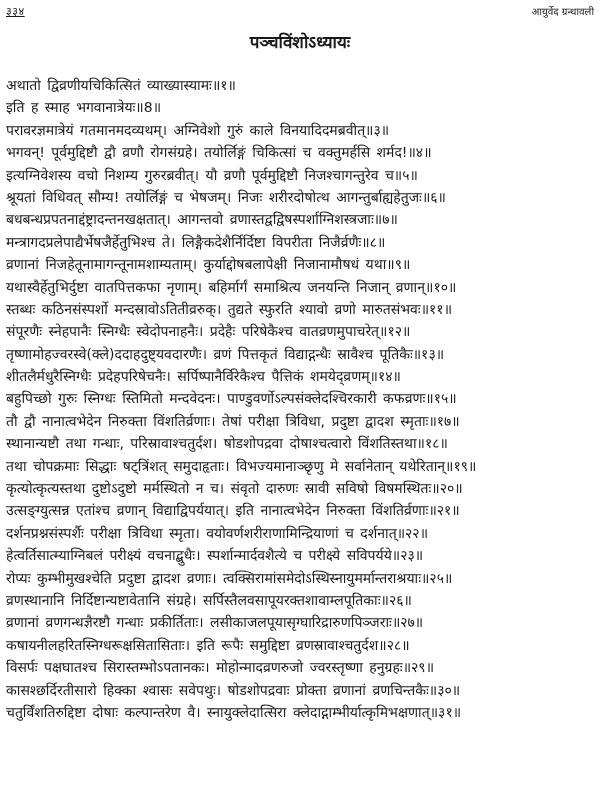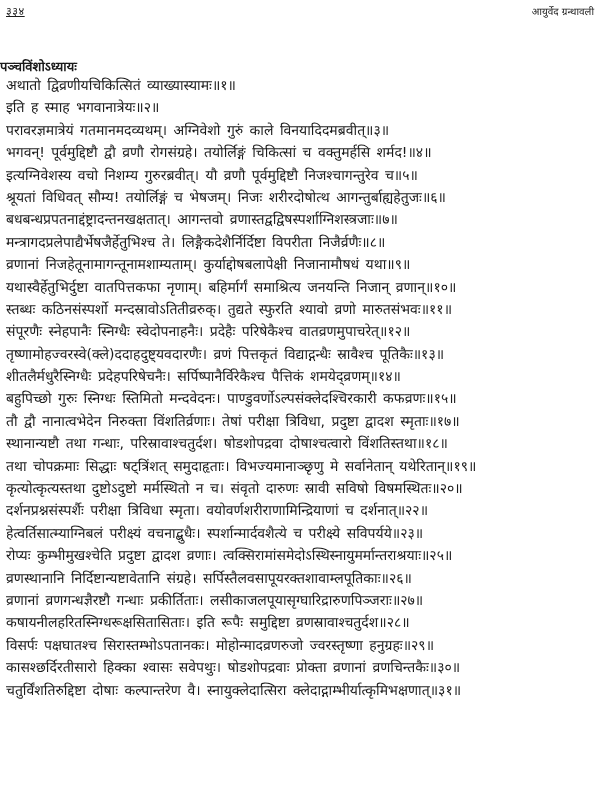--- a/index.html
+++ b/index.html
@@ -32,25 +32,25 @@
       text-decoration: underline;
     }
     .running-title {
       position: absolute;
       right: 0;
       top: 0;
       font-size: 10px;
     }
     .chapter-title {
       position: absolute;
-      top: 55px;
+      top: 30px;
       left: 0;
       width: 600px;
-      text-align: left;
-      font-size: 13px;
+      text-align: center;
+      font-size: 17px;
       font-weight: bold;
       line-height: 24px;
     }
     .verses {
       position: absolute;
       top: 74px;
       left: 6px;
       right: 4px;
     }
     .verse-line {
@@ -67,38 +67,39 @@
 
 <div class="page-header">
   <span class="page-number">३३४</span>
   <span class="running-title">आयुर्वेद ग्रन्थावली</span>
 </div>
 
 <h1 class="chapter-title" style="margin:0;">पञ्चविंशोऽध्यायः</h1>
 
 <div class="verses">
   <div class="verse-line">अथातो द्विव्रणीयचिकित्सितं व्याख्यास्यामः॥१॥</div>
-  <div class="verse-line">इति ह स्माह भगवानात्रेयः॥२॥</div>
+  <div class="verse-line">इति ह स्माह भगवानात्रेयः॥8॥</div>
   <div class="verse-line">परावरज्ञमात्रेयं गतमानमदव्यथम्। अग्निवेशो गुरुं काले विनयादिदमब्रवीत्॥३॥</div>
   <div class="verse-line">भगवन्! पूर्वमुद्दिष्टौ द्वौ व्रणौ रोगसंग्रहे। तयोर्लिङ्गं चिकित्सां च वक्तुमर्हसि शर्मद!॥४॥</div>
   <div class="verse-line">इत्यग्निवेशस्य वचो निशम्य गुरुरब्रवीत्। यौ व्रणौ पूर्वमुद्दिष्टौ निजश्चागन्तुरेव च॥५॥</div>
   <div class="verse-line">श्रूयतां विधिवत् सौम्य! तयोर्लिङ्गं च भेषजम्। निजः शरीरदोषोत्थ आगन्तुर्बाह्यहेतुजः॥६॥</div>
   <div class="verse-line">बधबन्धप्रपतनाद्दंष्ट्रादन्तनखक्षतात्। आगन्तवो व्रणास्तद्वद्विषस्पर्शाग्निशस्त्रजाः॥७॥</div>
   <div class="verse-line">मन्त्रागदप्रलेपाद्यैर्भेषजैर्हेतुभिश्च ते। लिङ्गैकदेशैर्निर्दिष्टा विपरीता निजैर्व्रणैः॥८॥</div>
   <div class="verse-line">व्रणानां निजहेतूनामागन्तूनामशाम्यताम्। कुर्याद्दोषबलापेक्षी निजानामौषधं यथा॥९॥</div>
   <div class="verse-line">यथास्वैर्हेतुभिर्दुष्टा वातपित्तकफा नृणाम्। बहिर्मार्गं समाश्रित्य जनयन्ति निजान् व्रणान्॥१०॥</div>
   <div class="verse-line">स्तब्धः कठिनसंस्पर्शो मन्दस्रावोऽतितीव्ररुक्। तुद्यते स्फुरति श्यावो व्रणो मारुतसंभवः॥११॥</div>
   <div class="verse-line">संपूरणैः स्नेहपानैः स्निग्धैः स्वेदोपनाहनैः। प्रदेहैः परिषेकैश्च वातव्रणमुपाचरेत्॥१२॥</div>
   <div class="verse-line">तृष्णामोहज्वरस्वे(क्ले)ददाहदुष्ट्यवदारणैः। व्रणं पित्तकृतं विद्याद्गन्धैः स्रावैश्च पूतिकैः॥१३॥</div>
   <div class="verse-line">शीतलैर्मधुरैस्निग्धैः प्रदेहपरिषेचनैः। सर्पिष्पानैर्विरेकैश्च पैत्तिकं शमयेद्व्रणम्॥१४॥</div>
   <div class="verse-line">बहुपिच्छो गुरुः स्निग्धः स्तिमितो मन्दवेदनः। पाण्डुवर्णोऽल्पसंक्लेदश्चिरकारी कफव्रणः॥१५॥</div>
   <div class="verse-line">तौ द्वौ नानात्वभेदेन निरुक्ता विंशतिर्व्रणाः। तेषां परीक्षा त्रिविधा, प्रदुष्टा द्वादश स्मृताः॥१७॥</div>
   <div class="verse-line">स्थानान्यष्टौ तथा गन्धाः, परिस्रावाश्चतुर्दश। षोडशोपद्रवा दोषाश्चत्वारो विंशतिस्तथा॥१८॥</div>
   <div class="verse-line">तथा चोपक्रमाः सिद्धाः षट्त्रिंशत् समुदाहृताः। विभज्यमानाञ्छृणु मे सर्वानेतान् यथेरितान्॥१९॥</div>
   <div class="verse-line">कृत्योत्कृत्यस्तथा दुष्टोऽदुष्टो मर्मस्थितो न च। संवृतो दारुणः स्रावी सविषो विषमस्थितः॥२०॥</div>
+  <div class="verse-line">उत्सङ्ग्युत्सन्न एतांश्च व्रणान् विद्याद्विपर्ययात्। इति नानात्वभेदेन निरुक्ता विंशतिर्व्रणाः॥२१॥</div>
   <div class="verse-line">दर्शनप्रश्नसंस्पर्शैः परीक्षा त्रिविधा स्मृता। वयोवर्णशरीराणामिन्द्रियाणां च दर्शनात्॥२२॥</div>
   <div class="verse-line">हेत्वर्तिसात्म्याग्निबलं परीक्ष्यं वचनाद्बुधैः। स्पर्शान्मार्दवशैत्ये च परीक्ष्ये सविपर्यये॥२३॥</div>
   <div class="verse-line">रोप्यः कुम्भीमुखश्चेति प्रदुष्टा द्वादश व्रणाः। त्वक्सिरामांसमेदोऽस्थिस्नायुमर्मान्तराश्रयाः॥२५॥</div>
   <div class="verse-line">व्रणस्थानानि निर्दिष्टान्यष्टावेतानि संग्रहे। सर्पिस्तैलवसापूयरक्तशावाम्लपूतिकाः॥२६॥</div>
   <div class="verse-line">व्रणानां व्रणगन्धज्ञैरष्टौ गन्धाः प्रकीर्तिताः। लसीकाजलपूयासृग्घारिद्रारुणपिञ्जराः॥२७॥</div>
   <div class="verse-line">कषायनीलहरितस्निग्धरूक्षसितासिताः। इति रूपैः समुद्दिष्टा व्रणस्रावाश्चतुर्दश॥२८॥</div>
   <div class="verse-line">विसर्पः पक्षघातश्च सिरास्तम्भोऽपतानकः। मोहोन्मादव्रणरुजो ज्वरस्तृष्णा हनुग्रहः॥२९॥</div>
   <div class="verse-line">कासश्छर्दिरतीसारो हिक्का श्वासः सवेपथुः। षोडशोपद्रवाः प्रोक्ता व्रणानां व्रणचिन्तकैः॥३०॥</div>
   <div class="verse-line">चतुर्विंशतिरुद्दिष्टा दोषाः कल्पान्तरेण वै। स्नायुक्लेदात्सिरा क्लेदाद्गाम्भीर्यात्कृमिभक्षणात्॥३१॥</div>
 </div>

